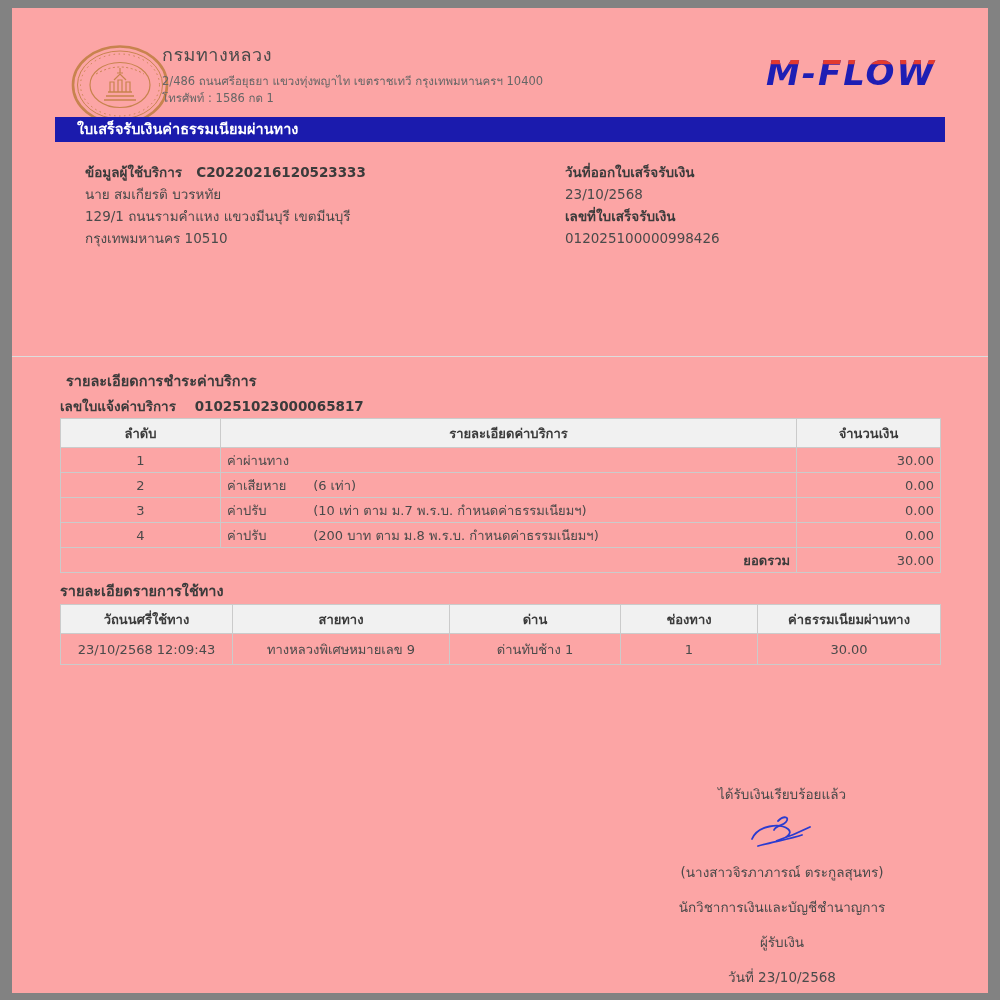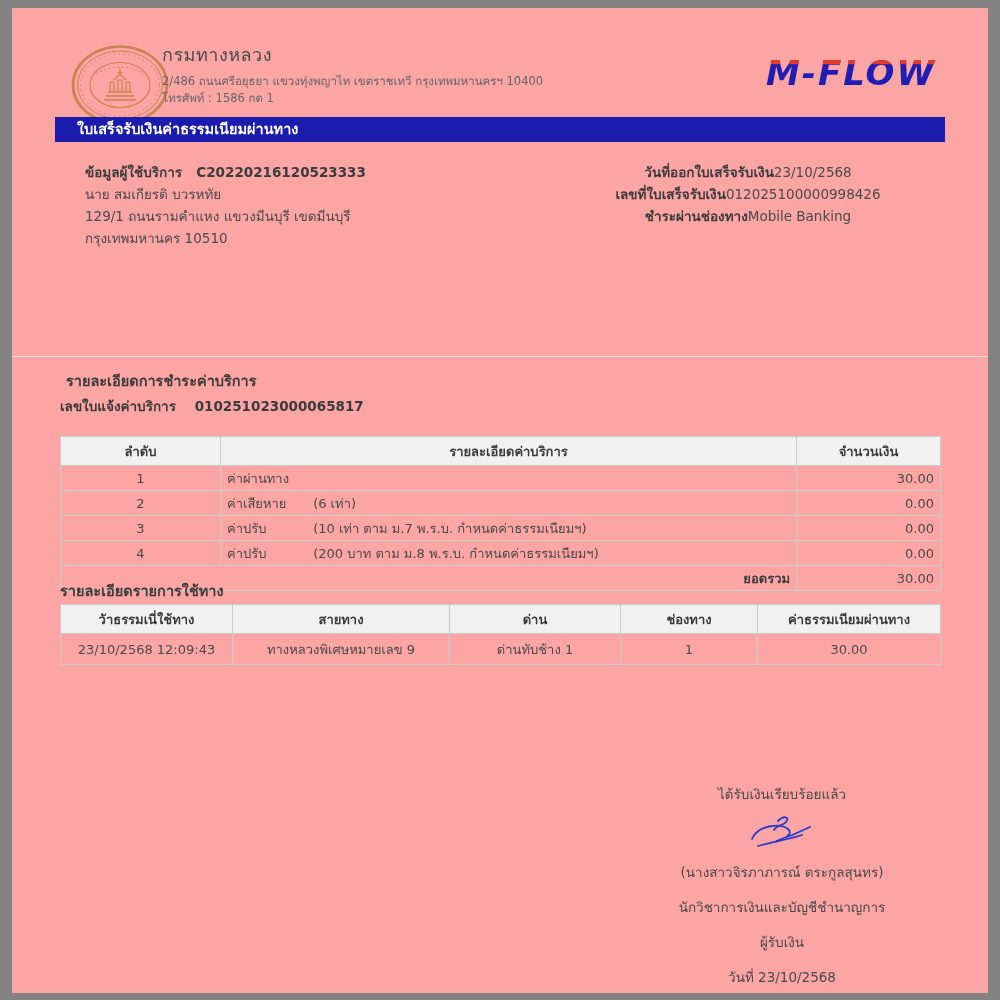--- a/index.html
+++ b/index.html
@@ -33,35 +33,35 @@
   .banner{
     position:absolute;left:43px;right:43px;top:109px;height:25px;
     background:#1b1bad;color:#ffffff;font-size:14.5px;font-weight:bold;
     line-height:25px;padding-left:22px;box-sizing:border-box;
   }
   
   .cust{position:absolute;left:73px;top:153px;font-size:13.5px;line-height:22px;color:#4a4a4a;}
   .cust .lbl{font-weight:bold;color:#3b3b3b;}
   .cust .id{font-weight:bold;color:#3b3b3b;margin-left:10px;}
   .rightcol{position:absolute;left:553px;top:153px;width:366px;font-size:13.5px;line-height:22px;color:#4a4a4a;}
-  .kv{display:flex;justify-content:center;}
+  .kv{display:flex;justify-content:flex-end;flex-direction:column;}
   .kv .k{font-weight:bold;color:#3b3b3b;}
   .vehicle{position:absolute;left:553px;top:229px;font-size:13.5px;line-height:22px;color:#4a4a4a;}
   .vehicle .lbl{font-weight:bold;color:#3b3b3b;}
   .divider{position:absolute;left:0;right:0;top:348px;border-top:1px solid #dddddd;}
   
   .sec-head{position:absolute;left:48px;font-size:14.5px;font-weight:bold;color:#3b3b3b;}
   .pay-head{top:361px;margin-left:6px;}
   .invoice-line{position:absolute;left:48px;top:387px;font-size:13.5px;font-weight:bold;color:#3b3b3b;}
   .invoice-line .num{margin-left:14px;}
   .usage-head{top:571px;}
   
   table{border-collapse:collapse;table-layout:fixed;}
   .tbl{position:absolute;left:48px;width:880px;font-size:13px;color:#4a4a4a;}
-  .tbl1{top:428px;}
+  .tbl1{top:410px;}
   .tbl2{top:596px;}
   .tbl th{
     background:#f1f1f1;border:1px solid #cbcbcb;font-weight:bold;color:#3b3b3b;
     height:28px;padding:0 6px;font-size:13px;
   }
   .tbl td{border:1px solid #cbcbcb;height:24px;padding:0 6px;}
   .tbl2 td{height:30px;}
   .c{text-align:center;}
   .r{text-align:right;padding-right:14px;}
   .detail-cell{padding-left:15px;}
@@ -116,24 +116,20 @@
 
   <div class="rightcol">
     <div class="kv">
       <span class="k">วันที่ออกใบเสร็จรับเงิน</span>
       <span class="v">23/10/2568</span>
     </div>
     <div class="kv">
       <span class="k">เลขที่ใบเสร็จรับเงิน</span>
       <span class="v">012025100000998426</span>
     </div>
-    <div class="kv">
-      <span class="k">ชำระผ่านช่องทาง</span>
-      <span class="v">Mobile Banking</span>
-    </div>
   </div>
 
 
   <div class="divider"></div>
 
   <div class="sec-head pay-head">รายละเอียดการชำระค่าบริการ</div>
   <div class="invoice-line">
     <span>เลขใบแจ้งค่าบริการ</span>
     <span class="num">010251023000065817</span>
   </div>
@@ -194,21 +190,21 @@
   <table class="tbl tbl2">
     <colgroup>
       <col style="width:172px">
         <col style="width:217px">
         <col style="width:171px">
       <col style="width:137px">
         <col style="width:183px">
     </colgroup>
     <tbody>
         <tr>
-      <th>วัาธรรมเนี่ใช้ทาง</th>
+      <th>วัถนนศรี่ใช้ทาง</th>
       <th>สายทาง</th>
       <th>ด่าน</th>
       <th>ช่องทาง</th>
       <th>ค่าธรรมเนียมผ่านทาง</th>
     </tr>
     <tr>
       <td class="c">23/10/2568 12:09:43</td>
       <td class="c">ทางหลวงพิเศษหมายเลข 9</td>
       <td class="c">ด่านทับช้าง 1</td>
       <td class="c">1</td>

